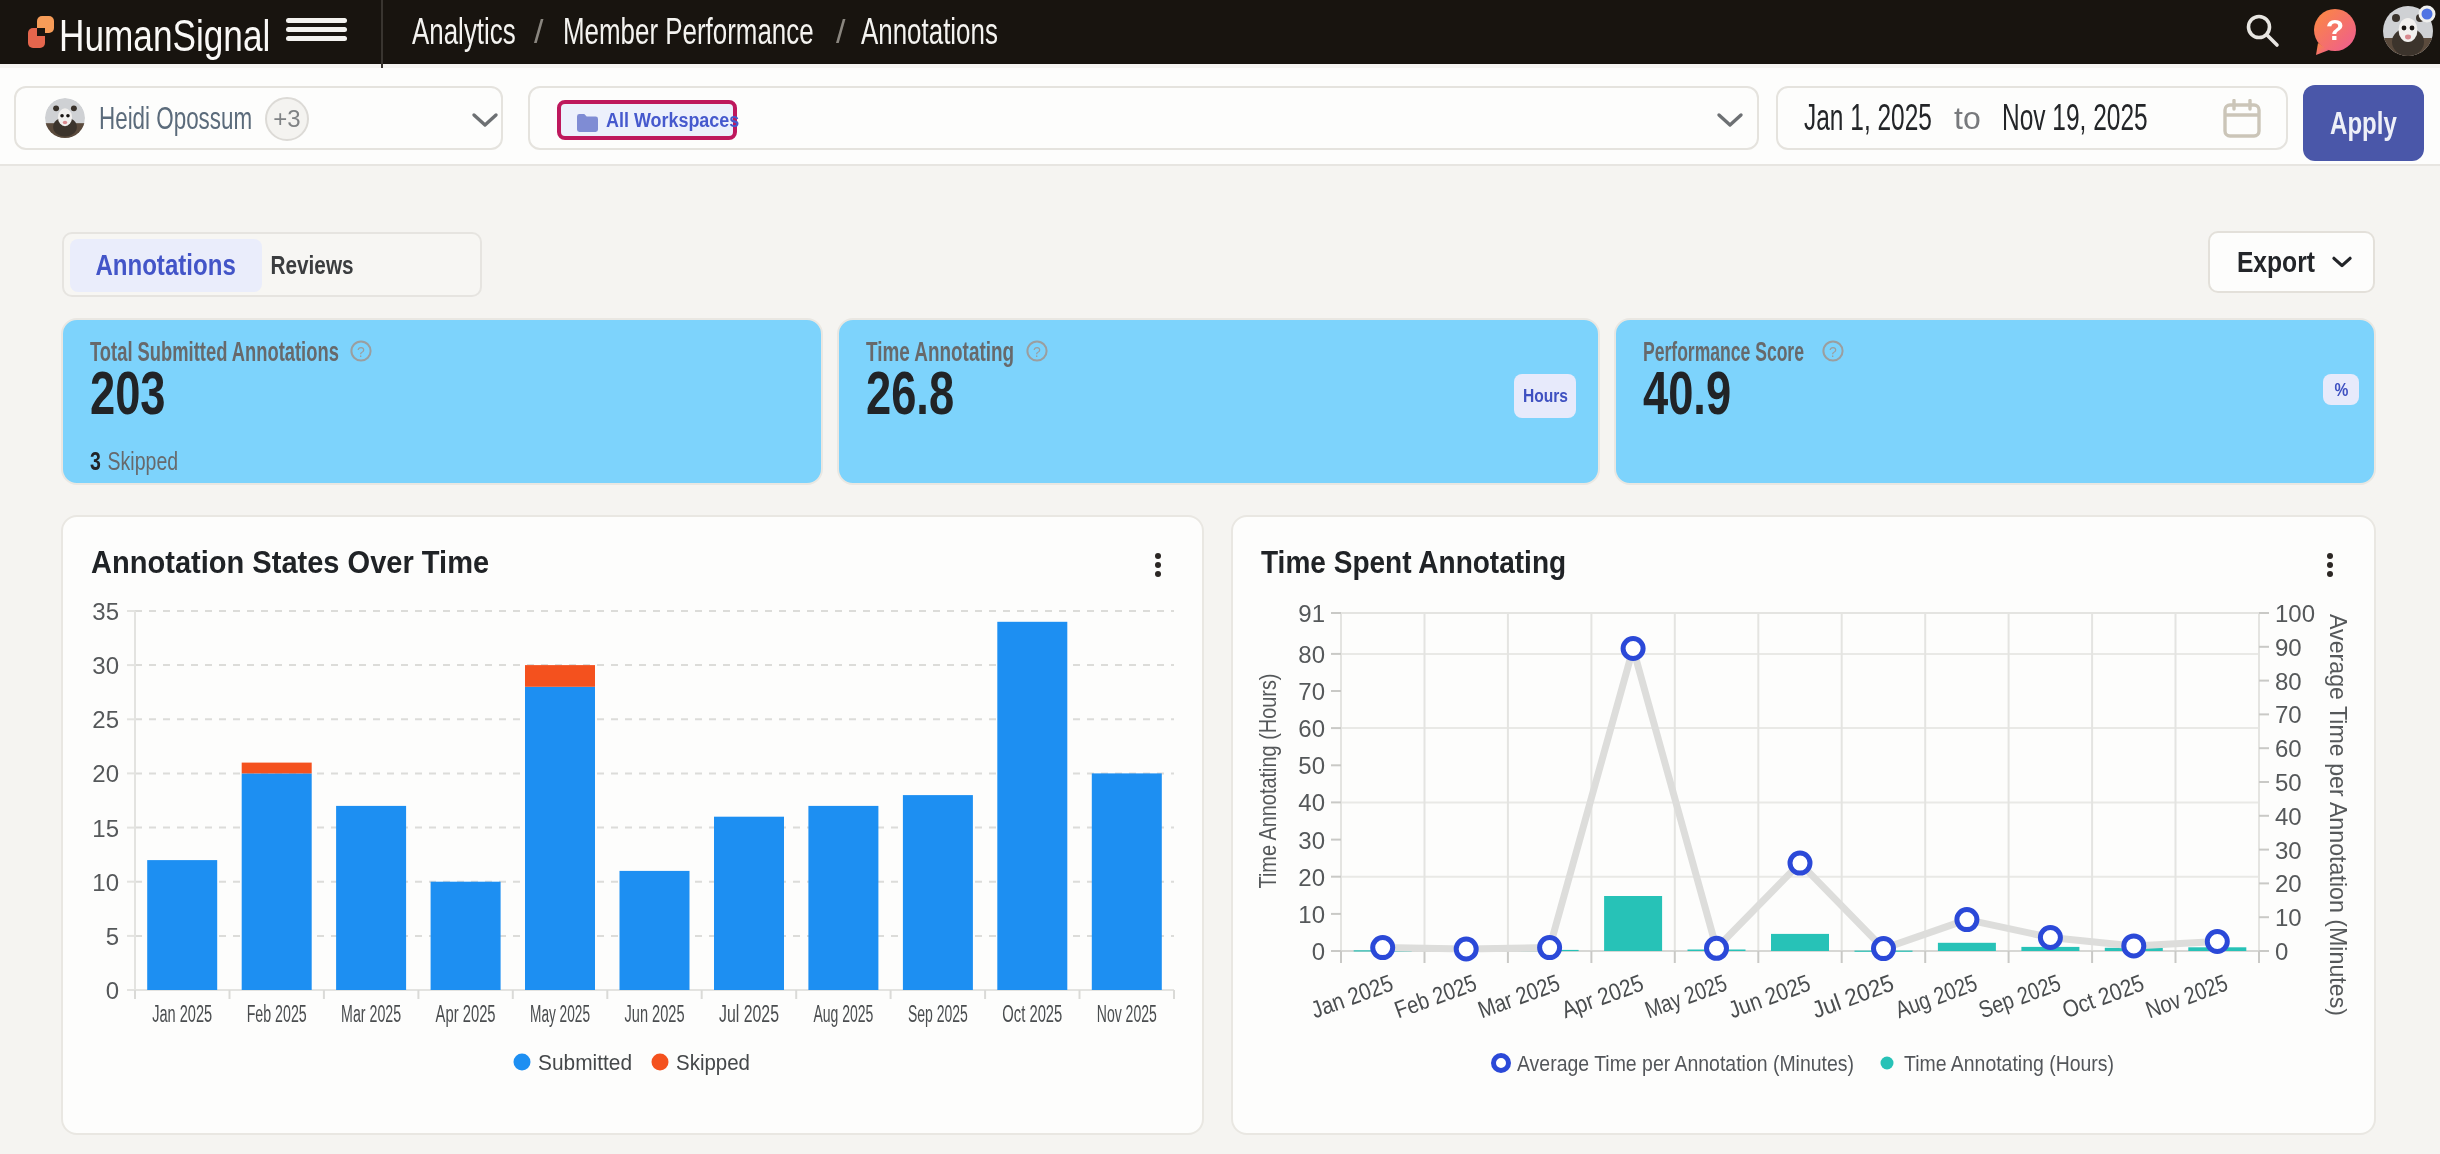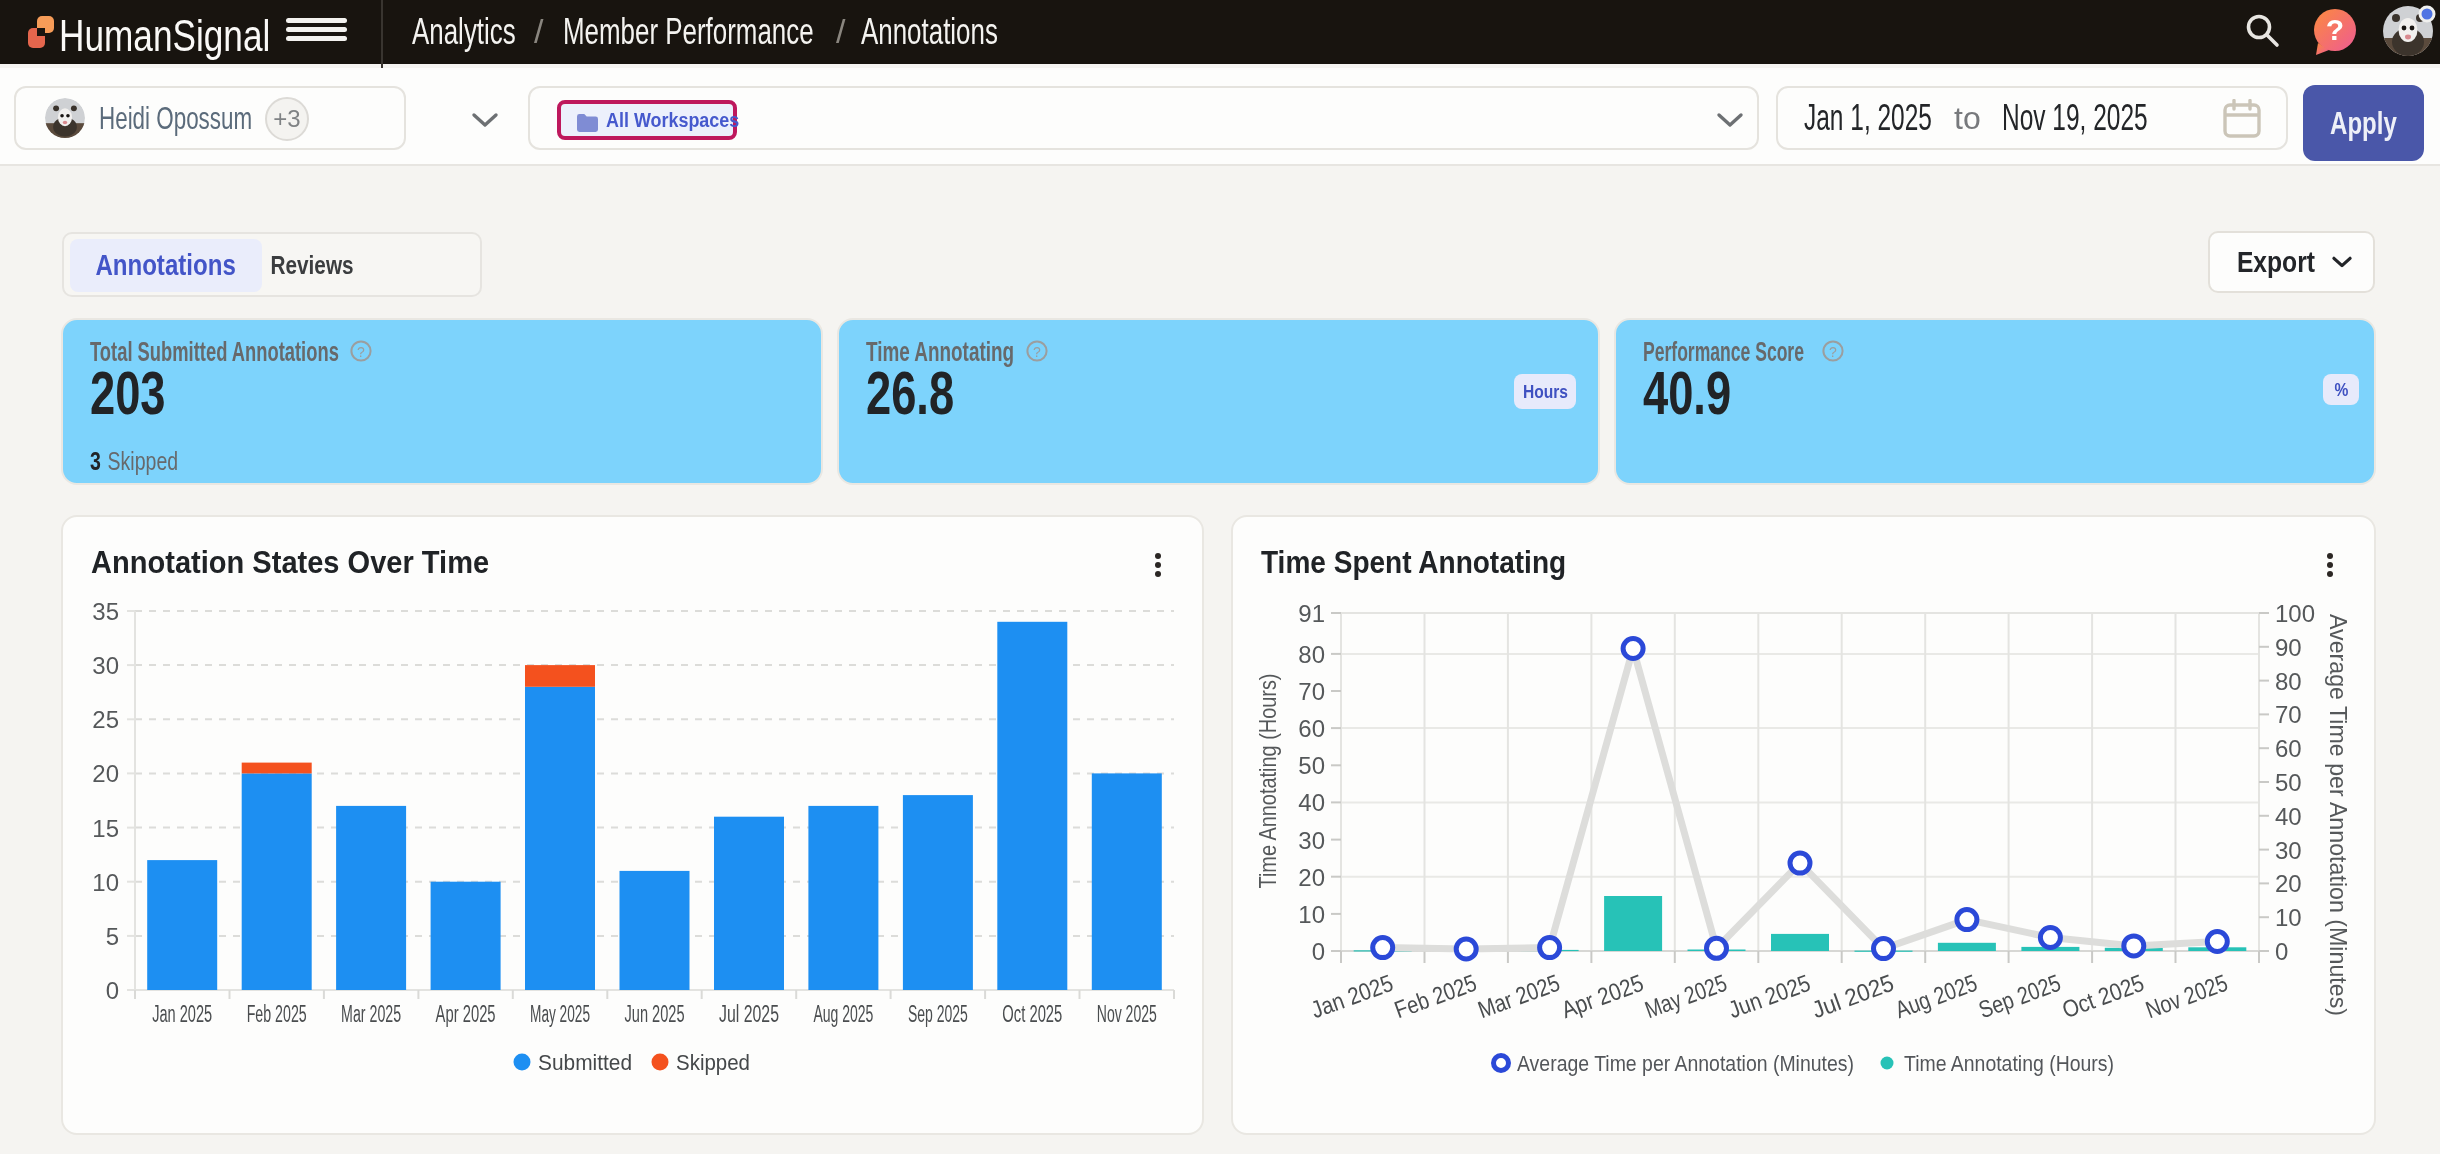--- a/index.html
+++ b/index.html
@@ -11,21 +11,21 @@
 .logo-txt{position:absolute;left:59px;top:11px;font-size:44px;font-weight:500;color:#faf9f7;transform:scaleX(.8);transform-origin:0 0}
 .burger{position:absolute;left:286px;top:18px;width:61px;height:32px}
 .burger div{height:4.6px;background:#f3f2ef;border-radius:2.5px;margin-bottom:4.6px}
 .hdiv{position:absolute;left:381px;top:0;width:2px;height:68px;background:#393530}
 .crumb{position:absolute;top:0;height:68px;line-height:64px;font-size:36px;color:#f4f3f0;white-space:nowrap;transform:scaleX(.75);transform-origin:0 50%}
 .csl{position:absolute;top:0;height:68px;line-height:62px;font-size:34px;color:#8a867f}
 
 
 .tbar{position:absolute;left:0;top:68px;width:2440px;height:98px;background:#fdfdfc;border-bottom:2px solid #e7e5e1}
 .fbox{position:absolute;top:18px;height:64px;background:#fdfdfc;border:2px solid #e5e3de;border-radius:12px}
-.box1{left:14px;width:392px}
+.box1{left:14px;width:489px}
 .box2{left:528px;width:1231px}
 .datebox{left:1776px;width:512px}
 .av40{position:absolute;left:29px;top:10px;width:40px;height:40px;border-radius:50%;overflow:hidden}
 .name{position:absolute;left:83px;top:50%;font-size:32px;color:#5b6b7b;white-space:nowrap;transform:translateY(-50%) scaleX(.7);transform-origin:0 50%}
 .p3{position:absolute;left:249px;top:9px;width:44px;height:44px;border-radius:50%;background:#f4f3f0;border:2px solid #dcdad6;color:#7f8284;font-size:24px;display:flex;align-items:center;justify-content:center}
 .chev{stroke:#6d7073;stroke-width:3.4;fill:none;stroke-linecap:round;stroke-linejoin:round}
 .chip{position:absolute;left:27px;top:12px;width:180px;height:40px;background:#ecf0fc;border:4px solid #be185d;border-radius:8px}
 .chiptxt{position:absolute;left:45px;top:50%;font-size:19.5px;font-weight:700;color:#4659cd;white-space:nowrap;transform:translateY(-50%) scaleX(.92);transform-origin:0 50%}
 .dsp{position:absolute;top:50%;font-size:36px;color:#232528;white-space:nowrap;transform:translateY(-50%) scaleX(.68);transform-origin:0 50%}
 .apply{position:absolute;left:2303px;top:17px;width:121px;height:76px;background:#4a57a9;border-radius:12px;color:#eef0f8;font-size:32px;font-weight:700;display:flex;align-items:center;justify-content:center}
@@ -43,21 +43,21 @@
 .scard{position:absolute;top:318px;height:167px;background:#7dd3fc;border:2px solid #e9e7e2;border-radius:16px}
 .sc1{left:61px;width:762px}
 .sc2{left:837px;width:763px}
 .sc3{left:1614px;width:762px}
 .stitle{position:absolute;left:27px;top:17px;font-size:27px;font-weight:700;color:#67696b;white-space:nowrap;transform:scaleX(.7);transform-origin:0 0}
 .snum{position:absolute;left:27px;top:37px;font-size:62px;font-weight:700;color:#212427;transform:scaleX(.73);transform-origin:0 0}
 .ssub{position:absolute;left:27px;top:126px;font-size:26px;color:#67696b;white-space:nowrap;transform:scaleX(.75);transform-origin:0 0}
 .ssub b{color:#212427;margin-right:9px}
 .pill{position:absolute;background:#e7eafb;border-radius:8px;color:#3f51c1;font-weight:700;display:flex;align-items:center;justify-content:center;font-size:19px}
 .pill span{transform:scaleX(.82)}
-.hpill{left:675px;top:54px;width:62px;height:35px}
+.hpill{left:675px;top:54px;width:62px;height:44px}
 .ppill{left:707px;top:54px;width:36px;height:31px}
 .qm{position:absolute;width:22px;height:22px;top:20px}
 
 
 .ccard{position:absolute;top:515px;height:620px;background:#fdfdfc;border:2px solid #e9e7e2;border-radius:16px}
 .cc1{left:61px;width:1143px}
 .cc2{left:1231px;width:1145px}
 .ctitle{position:absolute;left:28px;top:28px;font-size:31px;font-weight:700;color:#202326;white-space:nowrap;transform:scaleX(.86);transform-origin:0 0}
 .kebab{position:absolute;top:36px;width:8px;height:40px}
 .kebab div{width:6px;height:6px;border-radius:50%;background:#2b2724;margin:0 auto 3px}

